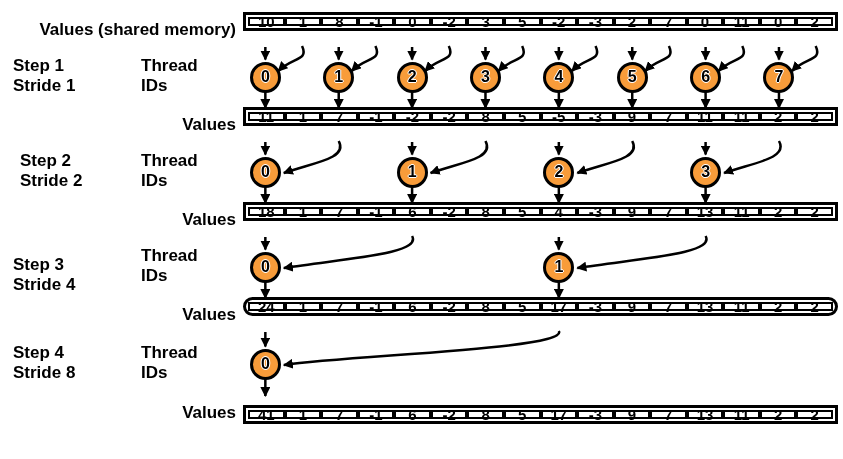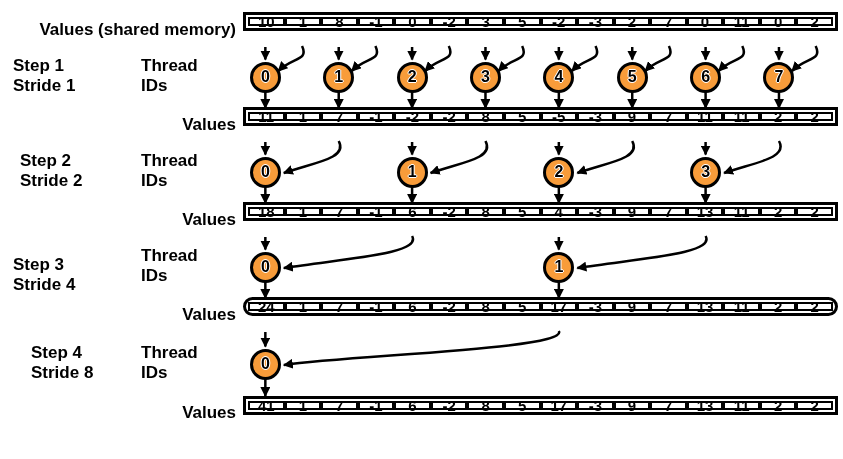--- a/index.html
+++ b/index.html
@@ -189,21 +189,21 @@
         <div class="vcell">5</div>
         <div class="vcell">17</div>
         <div class="vcell">-3</div>
         <div class="vcell">9</div>
         <div class="vcell">7</div>
         <div class="vcell">13</div>
         <div class="vcell">11</div>
         <div class="vcell">2</div>
         <div class="vcell">2</div>
       </div>
-      <div class="vrow" style="top: 396px;">
+      <div class="vrow" style="top: 405px;">
         <div class="vcell">41</div>
         <div class="vcell">1</div>
         <div class="vcell">7</div>
         <div class="vcell">-1</div>
         <div class="vcell">6</div>
         <div class="vcell">-2</div>
         <div class="vcell">8</div>
         <div class="vcell">5</div>
         <div class="vcell">17</div>
         <div class="vcell">-3</div>
@@ -226,21 +226,21 @@
       <div class="side-label center-align" style="left: 141px; width: 90px; top: 56px;">Thread
 IDs</div>
       <div class="side-label center-align" style="left: 20px; width: 150px; top: 151px;">Step 2
 Stride 2</div>
       <div class="side-label center-align" style="left: 141px; width: 90px; top: 151px;">Thread
 IDs</div>
       <div class="side-label center-align" style="left: 13px; width: 150px; top: 246px; margin-top: 9px;">Step 3
 Stride 4</div>
       <div class="side-label center-align" style="left: 141px; width: 90px; top: 246px;">Thread
 IDs</div>
-      <div class="side-label center-align" style="left: 31px; width: 150px; top: 343px;">Step 4
+      <div class="side-label center-align" style="left: 13px; width: 150px; top: 343px;">Step 4
 Stride 8</div>
       <div class="side-label center-align" style="left: 141px; width: 90px; top: 343px;">Thread
 IDs</div>
     </div>
   <div id="circles-layer">
       <div class="thread-circle" style="left: 249.844px; top: 61.5px; background: rgb(248, 156, 58);">0</div>
       <div class="thread-circle" style="left: 323.219px; top: 61.5px; background: rgb(248, 156, 58);">1</div>
       <div class="thread-circle" style="left: 396.594px; top: 61.5px; background: rgb(248, 156, 58);">2</div>
       <div class="thread-circle" style="left: 469.969px; top: 61.5px; background: rgb(248, 156, 58);">3</div>
       <div class="thread-circle" style="left: 543.344px; top: 61.5px; background: rgb(248, 156, 58);">4</div>

